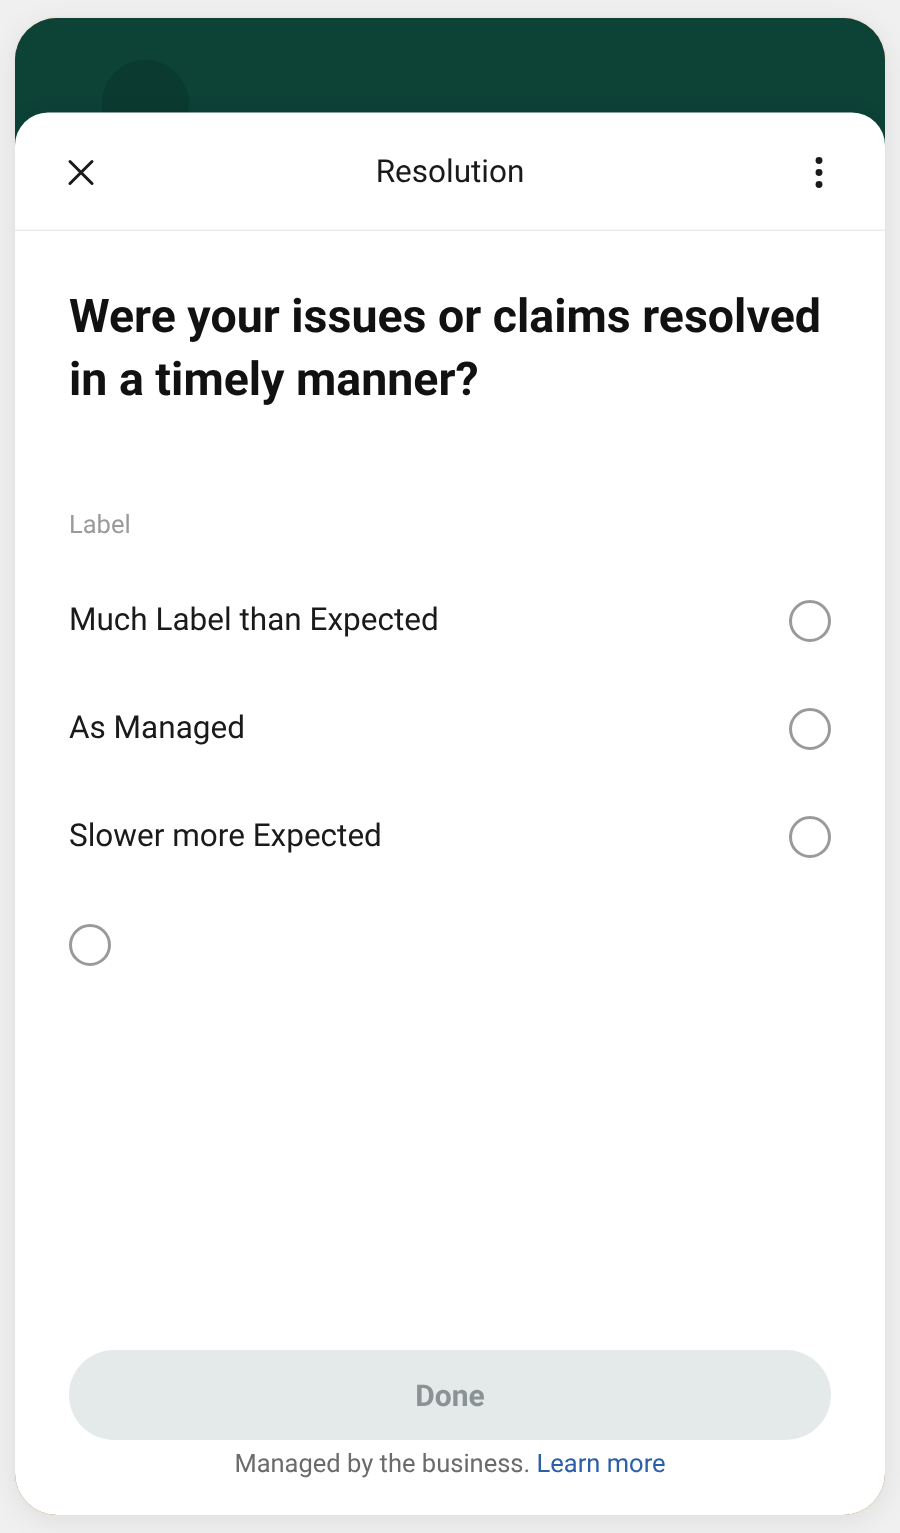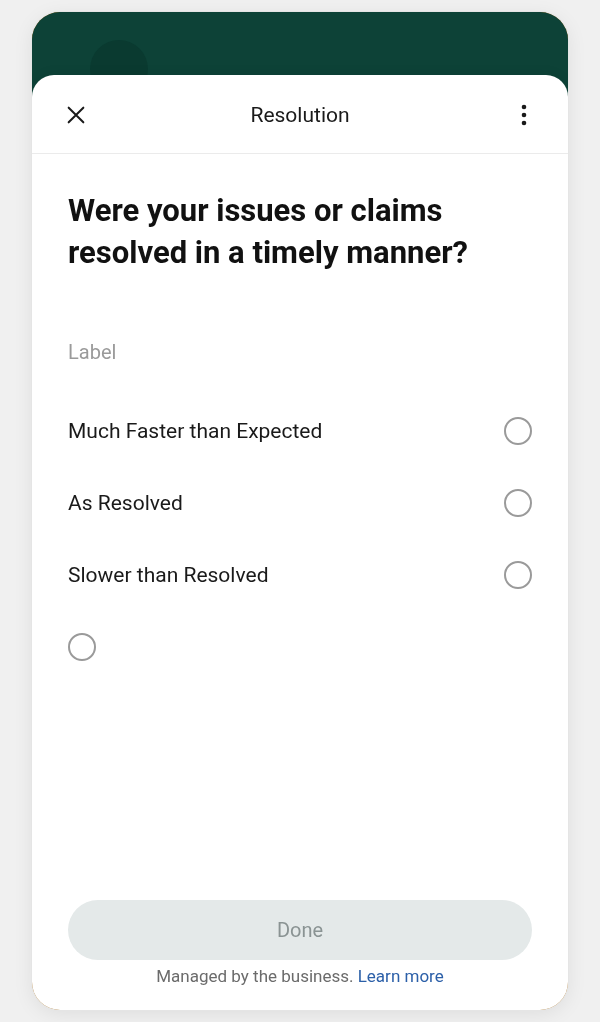--- a/index.html
+++ b/index.html
@@ -10,21 +10,21 @@
   }
   body {
     width: 600px;
     height: 1022px;
     background: #f0f0f0;
     display: flex;
     align-items: center;
     justify-content: center;
   }
   .device-frame {
-    width: 536px;
+    width: 580px;
     height: 998px;
     background: #a16207;
     border-radius: 28px;
     overflow: hidden;
     box-shadow: 0 0 0 1px #e5e5e5, 0 4px 20px rgba(0,0,0,0.08);
     position: relative;
   }
   .backdrop-header {
     background: #0d4237;
     height: 140px;
@@ -90,24 +90,24 @@
     overflow: hidden;
   }
   .question {
     font-size: 31px;
     font-weight: 700;
     color: #111111;
     line-height: 1.35;
     margin-bottom: 66px;
   }
   .field-label {
-    font-size: 20px;
+    font-size: 17px;
     color: #9a9a9a;
     font-weight: 400;
-    margin-bottom: 31px;
+    margin-bottom: 18px;
   }
   .options {
     display: flex;
     flex-direction: column;
   }
   .option-row {
     display: flex;
     align-items: center;
     justify-content: space-between;
     padding: 22px 0;
@@ -129,21 +129,21 @@
     padding: 18px 36px 24px 36px;
   }
   .done-btn {
     width: 100%;
     height: 60px;
     background: #e4e9e9;
     border: none;
     border-radius: 32px;
     font-size: 20px;
     color: #8a9393;
-    font-weight: 400;
+    font-weight: 700;
     cursor: default;
   }
   .managed-line {
     text-align: center;
     font-size: 17px;
     color: #6b6b6b;
     margin-top: 6px;
   }
   .managed-line a {
     color: #2b5fa8;
@@ -176,31 +176,31 @@
         </svg>
       </div>
     </div>
 
     <div class="sheet-body">
       <h1 class="question">Were your issues or claims resolved in a timely manner?</h1>
       <div class="field-label">Label</div>
       <div class="options">
 
         <div class="option-row">
-          <span class="option-label">Much Faster than Expected</span>
-          <span class="radio-circle"></span>
-        </div>
-
-        <div class="option-row">
-          <span class="option-label">As Resolved</span>
-          <span class="radio-circle"></span>
-        </div>
-
-        <div class="option-row">
-          <span class="option-label">Slower than Resolved</span>
+          <span class="option-label">Much Label than Expected</span>
+          <span class="radio-circle"></span>
+        </div>
+
+        <div class="option-row">
+          <span class="option-label">As Managed</span>
+          <span class="radio-circle"></span>
+        </div>
+
+        <div class="option-row">
+          <span class="option-label">Slower more Expected</span>
           <span class="radio-circle"></span>
         </div>
 
         <div class="option-row">
           <span class="radio-circle"></span>
         </div>
 
       </div>
     </div>
 

